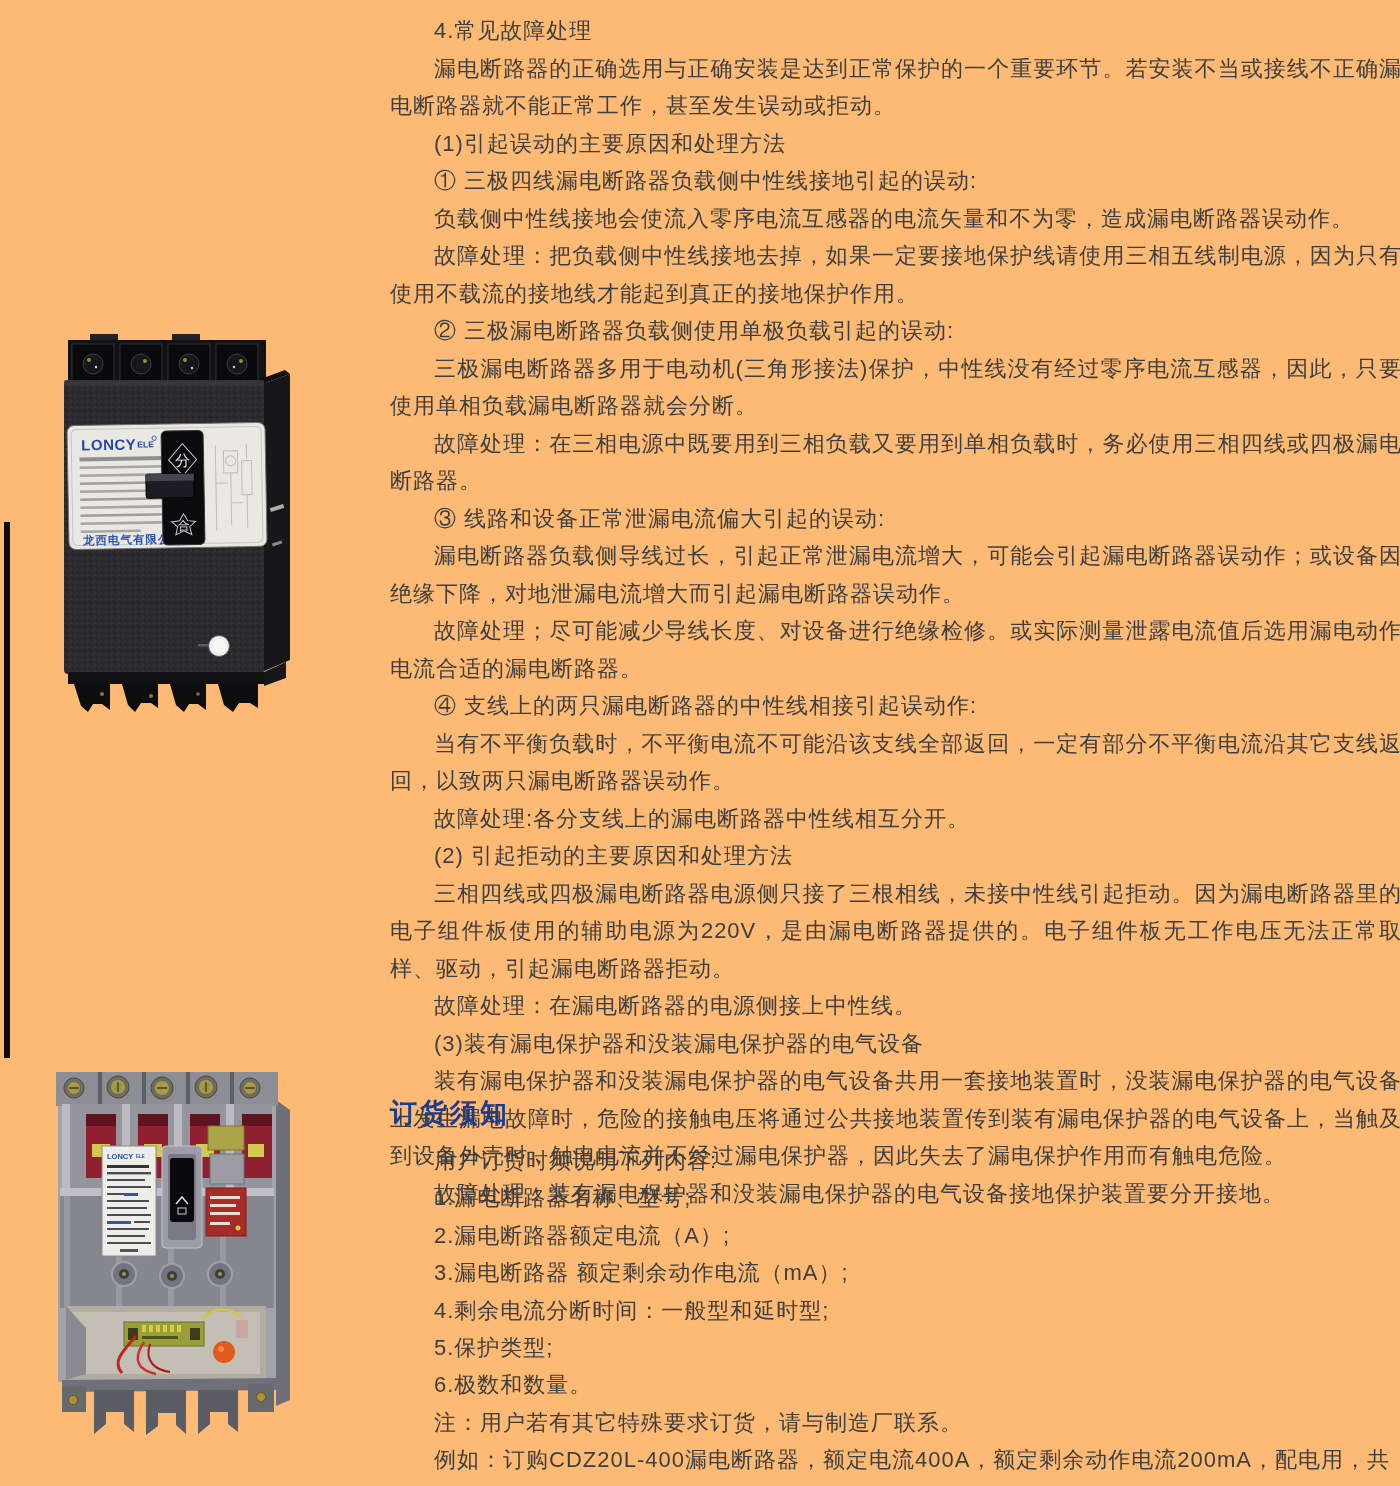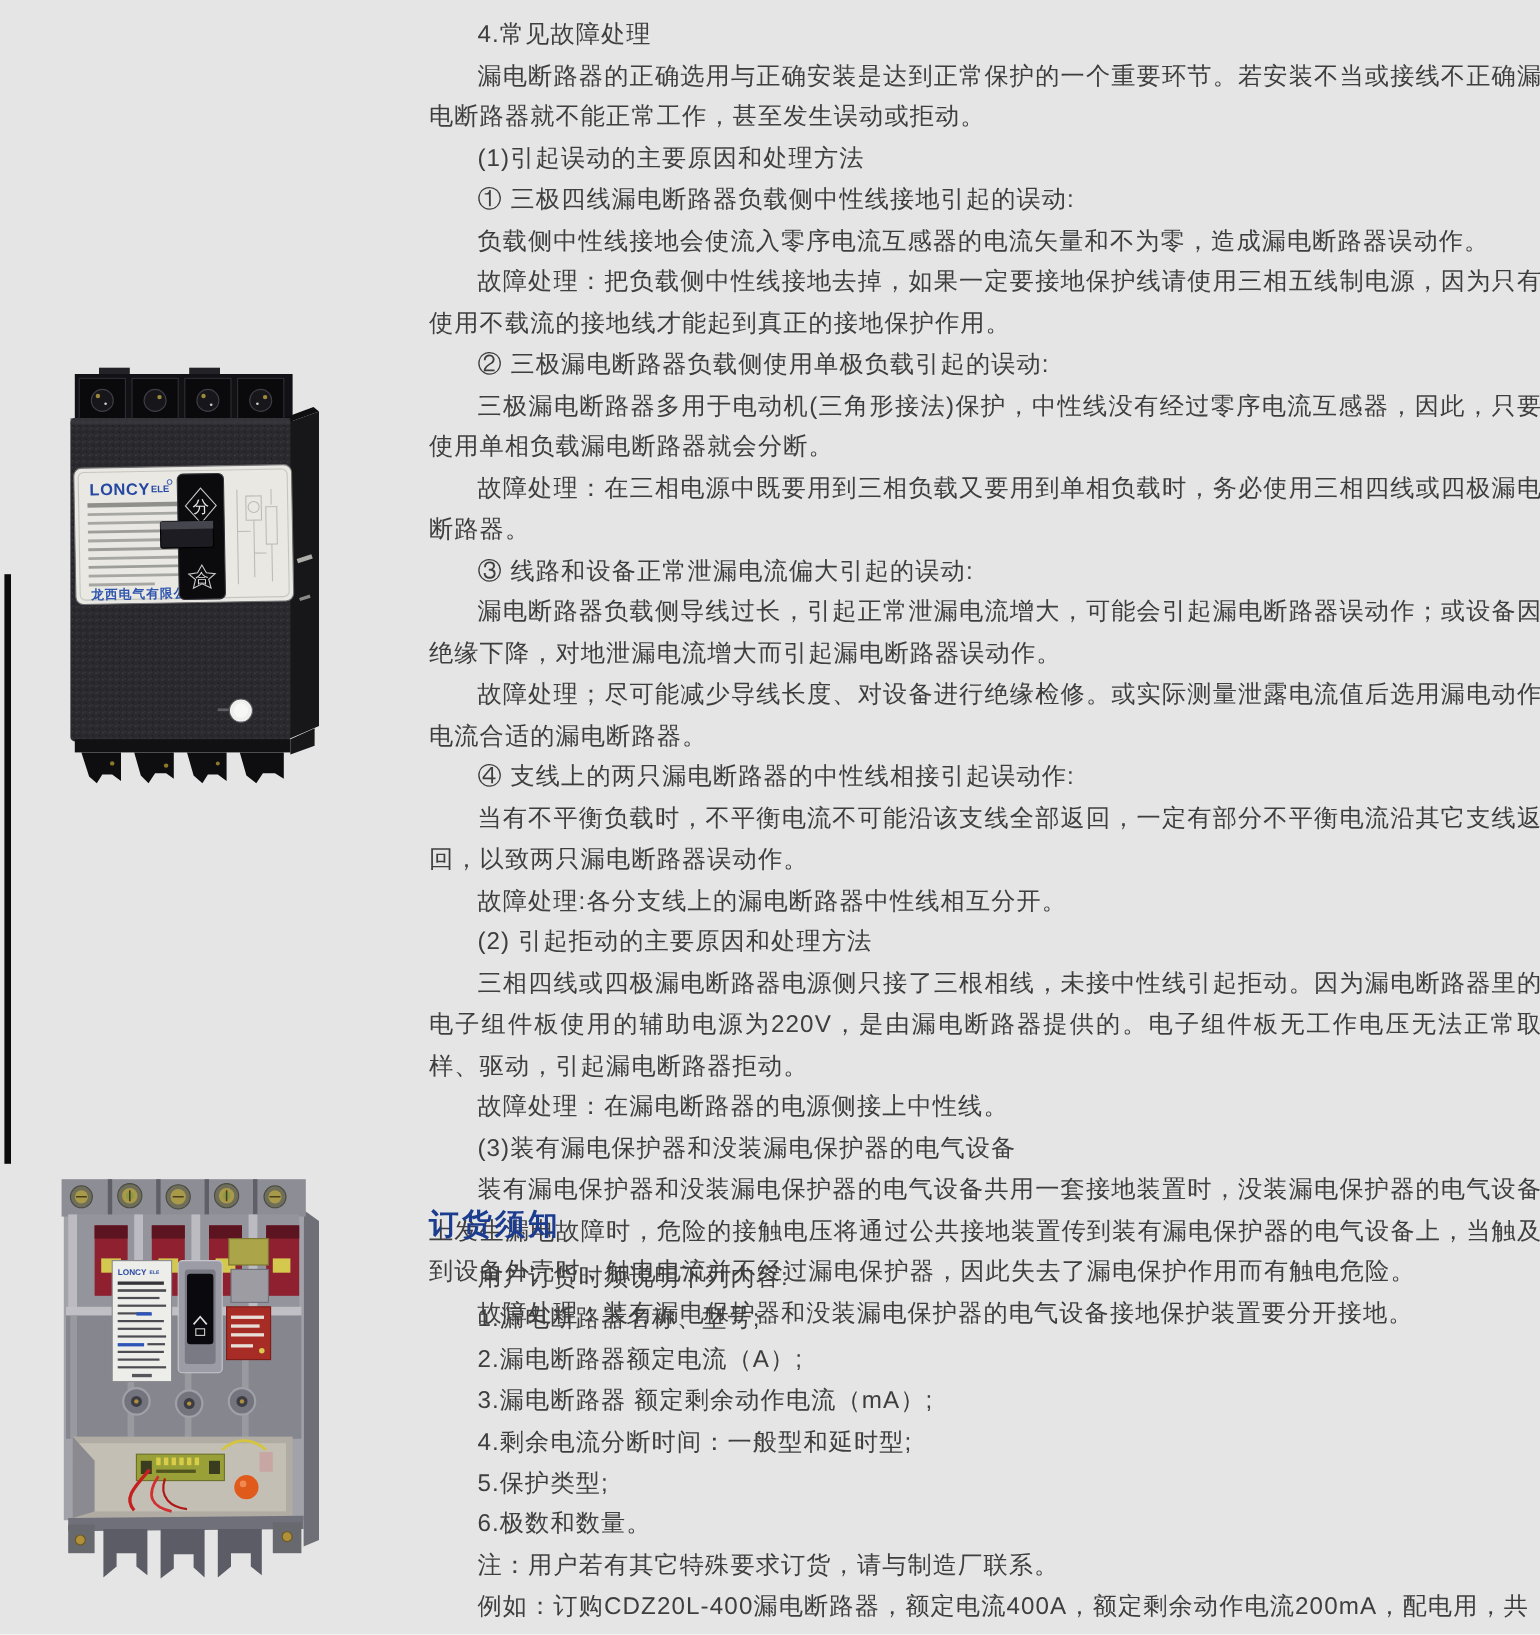--- a/index.html
+++ b/index.html
@@ -1,17 +1,17 @@
 <!DOCTYPE html>
 <html><head>
 <meta charset="utf-8">
 <style>
   html,body{margin:0;padding:0;background:#ffffff;}
   #page{
-    position:relative;width:1400px;height:1486px;background:#e5e5e5;overflow:hidden;
+    position:relative;width:1400px;height:1486px;background:#fdba74;overflow:hidden;
     font-family:"Liberation Sans",sans-serif;color:#3e3e3e;
   }
   
   #edge-bar{position:absolute;left:4px;top:522px;width:6px;height:536px;background:#0b0b0b;}
   
   #main-text{
     position:absolute;left:390px;top:12px;width:1012px;
     font-size:22px;line-height:37.5px;letter-spacing:1px;
     text-align:justify;
   }

